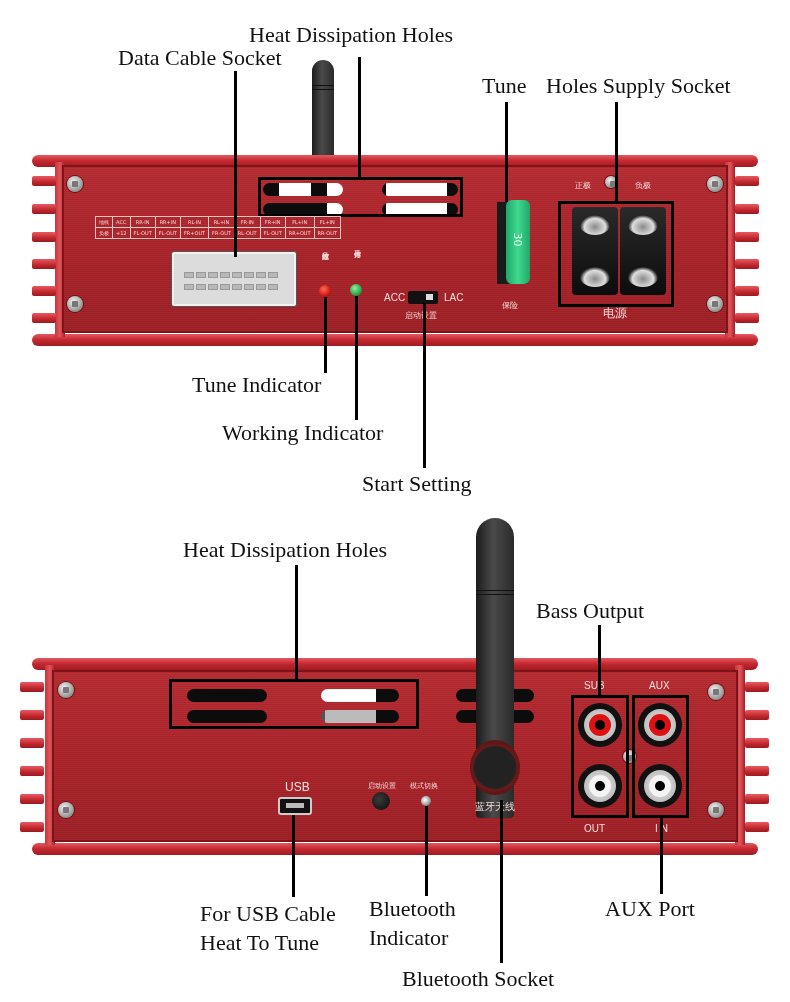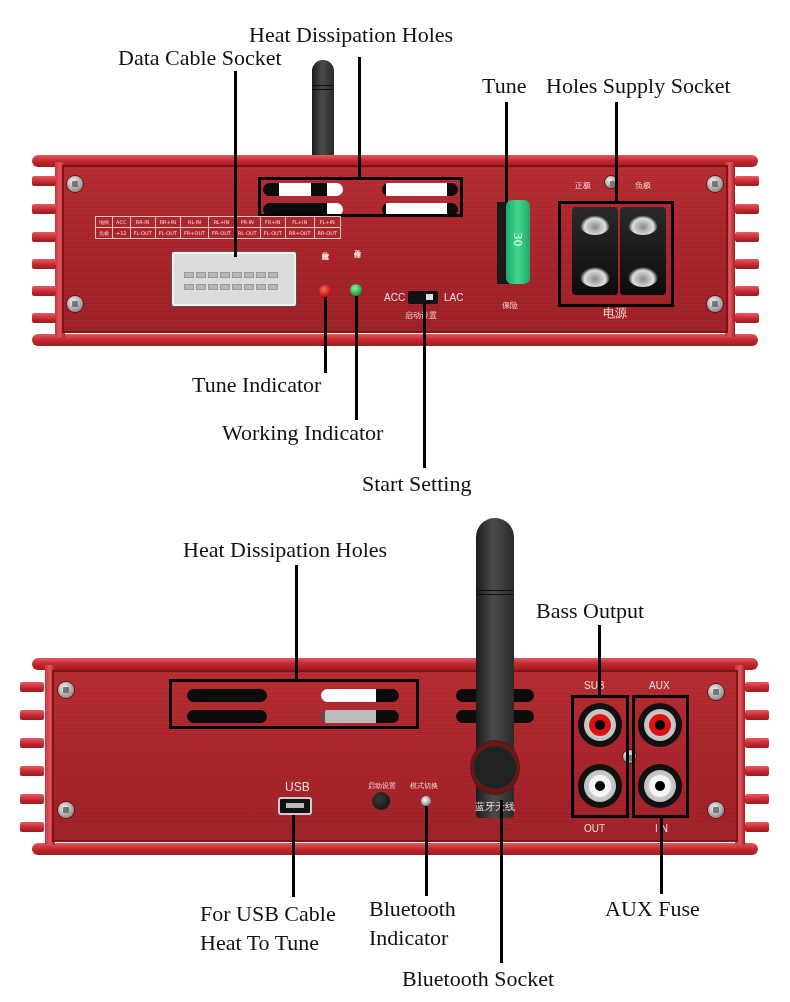--- a/index.html
+++ b/index.html
@@ -261,14 +261,14 @@
 <div class="leader" style="left:295px;top:565px;height:115px;"></div>
 <div class="leader" style="left:598px;top:625px;height:70px;"></div>
 <div class="leader" style="left:292px;top:815px;height:82px;"></div>
 <div class="leader" style="left:425px;top:806px;height:90px;"></div>
 <div class="leader" style="left:500px;top:800px;height:163px;"></div>
 <div class="leader" style="left:660px;top:818px;height:76px;"></div>
 <span class="callout" style="left:200px;top:903px;">For USB Cable</span>
 <span class="callout" style="left:200px;top:932px;">Heat To Tune</span>
 <span class="callout" style="left:369px;top:898px;">Bluetooth</span>
 <span class="callout" style="left:369px;top:927px;">Indicator</span>
-<span class="callout" style="left:605px;top:898px;">AUX Fuse</span>
+<span class="callout" style="left:605px;top:898px;">AUX Port</span>
 <span class="callout" style="left:402px;top:968px;">Bluetooth Socket</span>
 
 </body></html>

